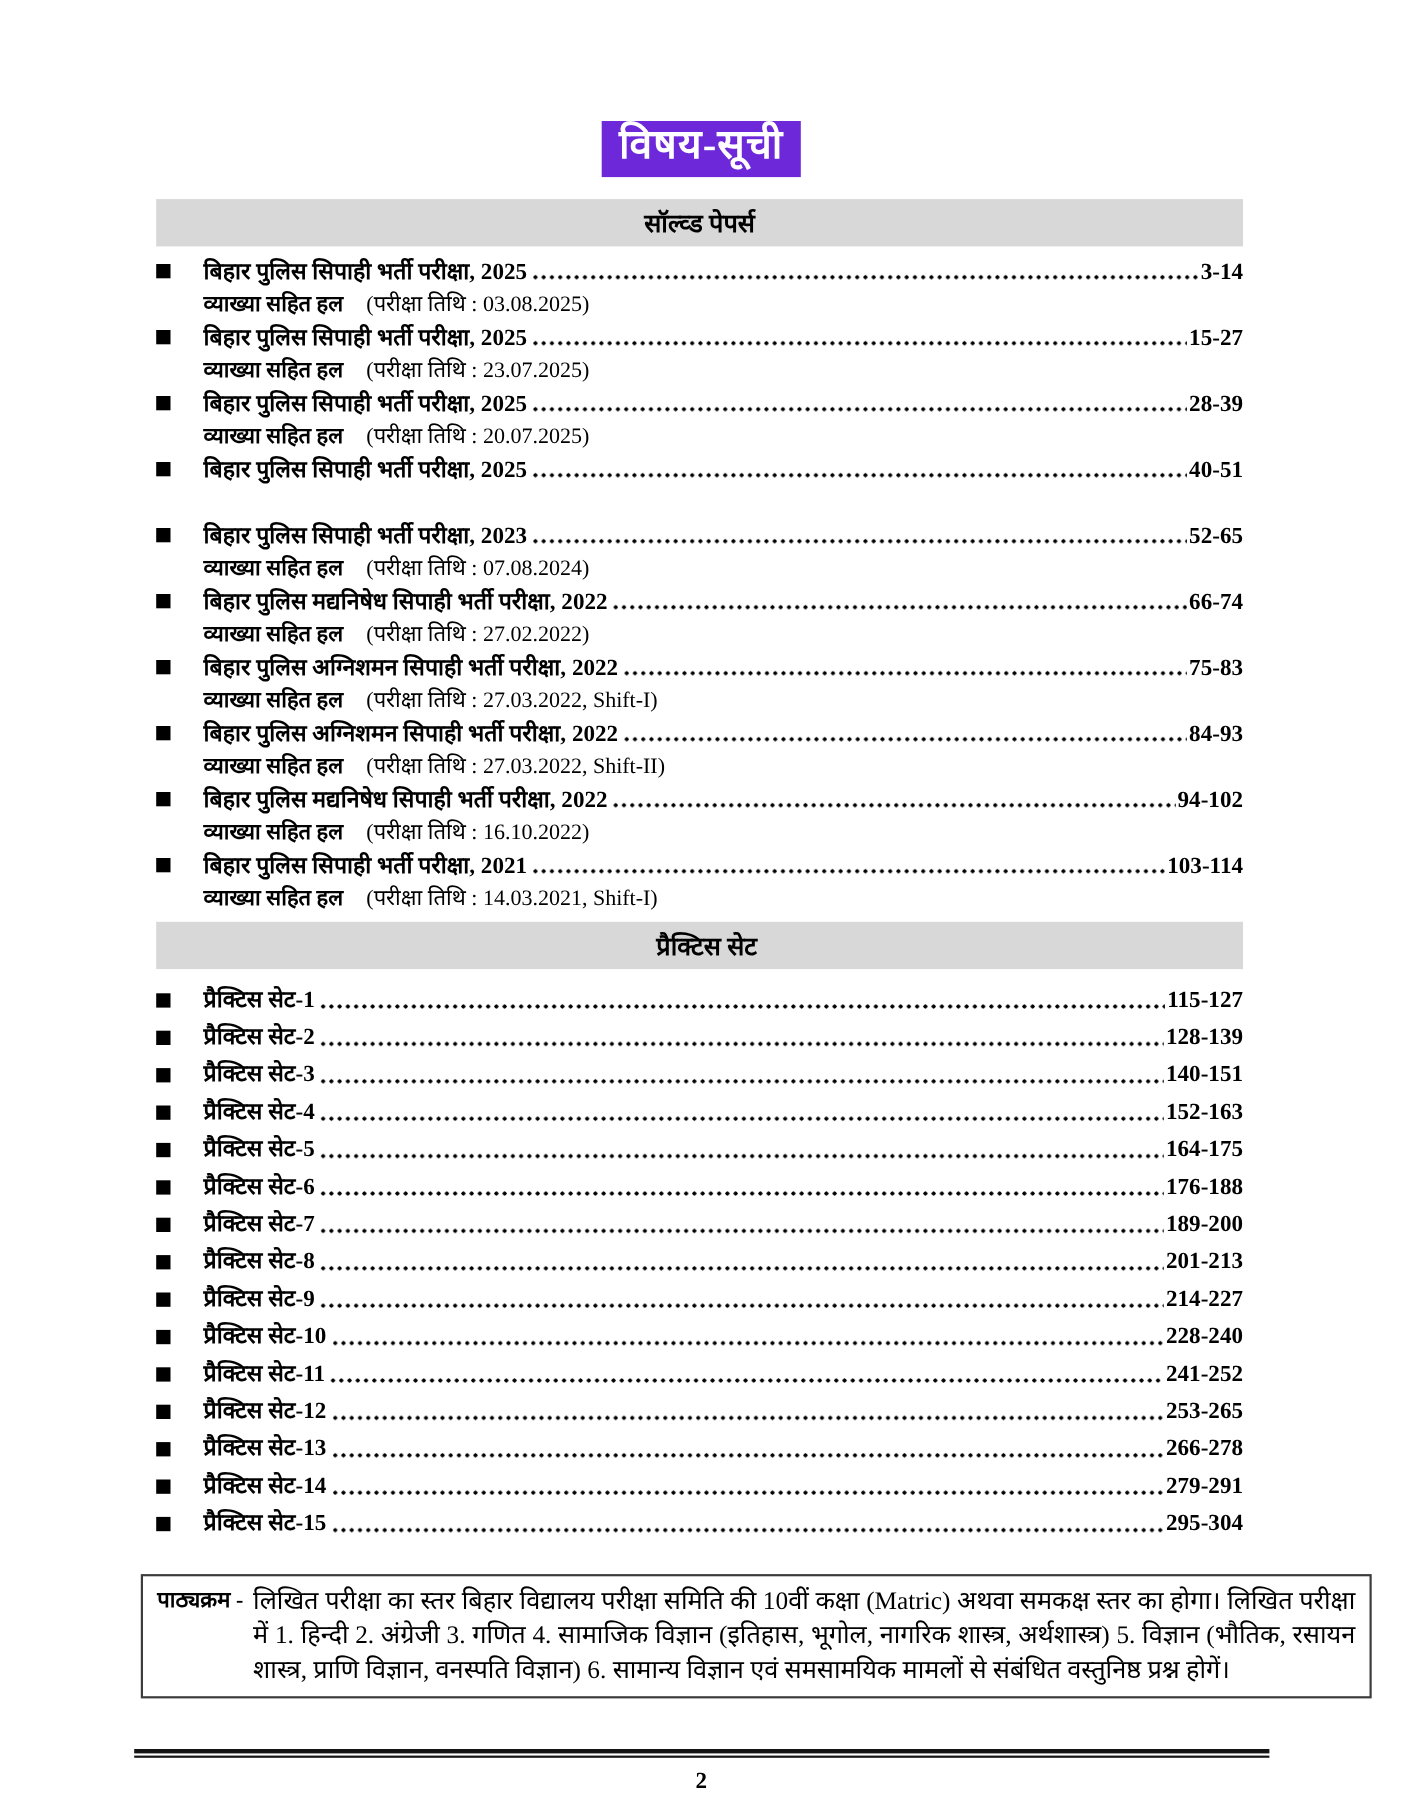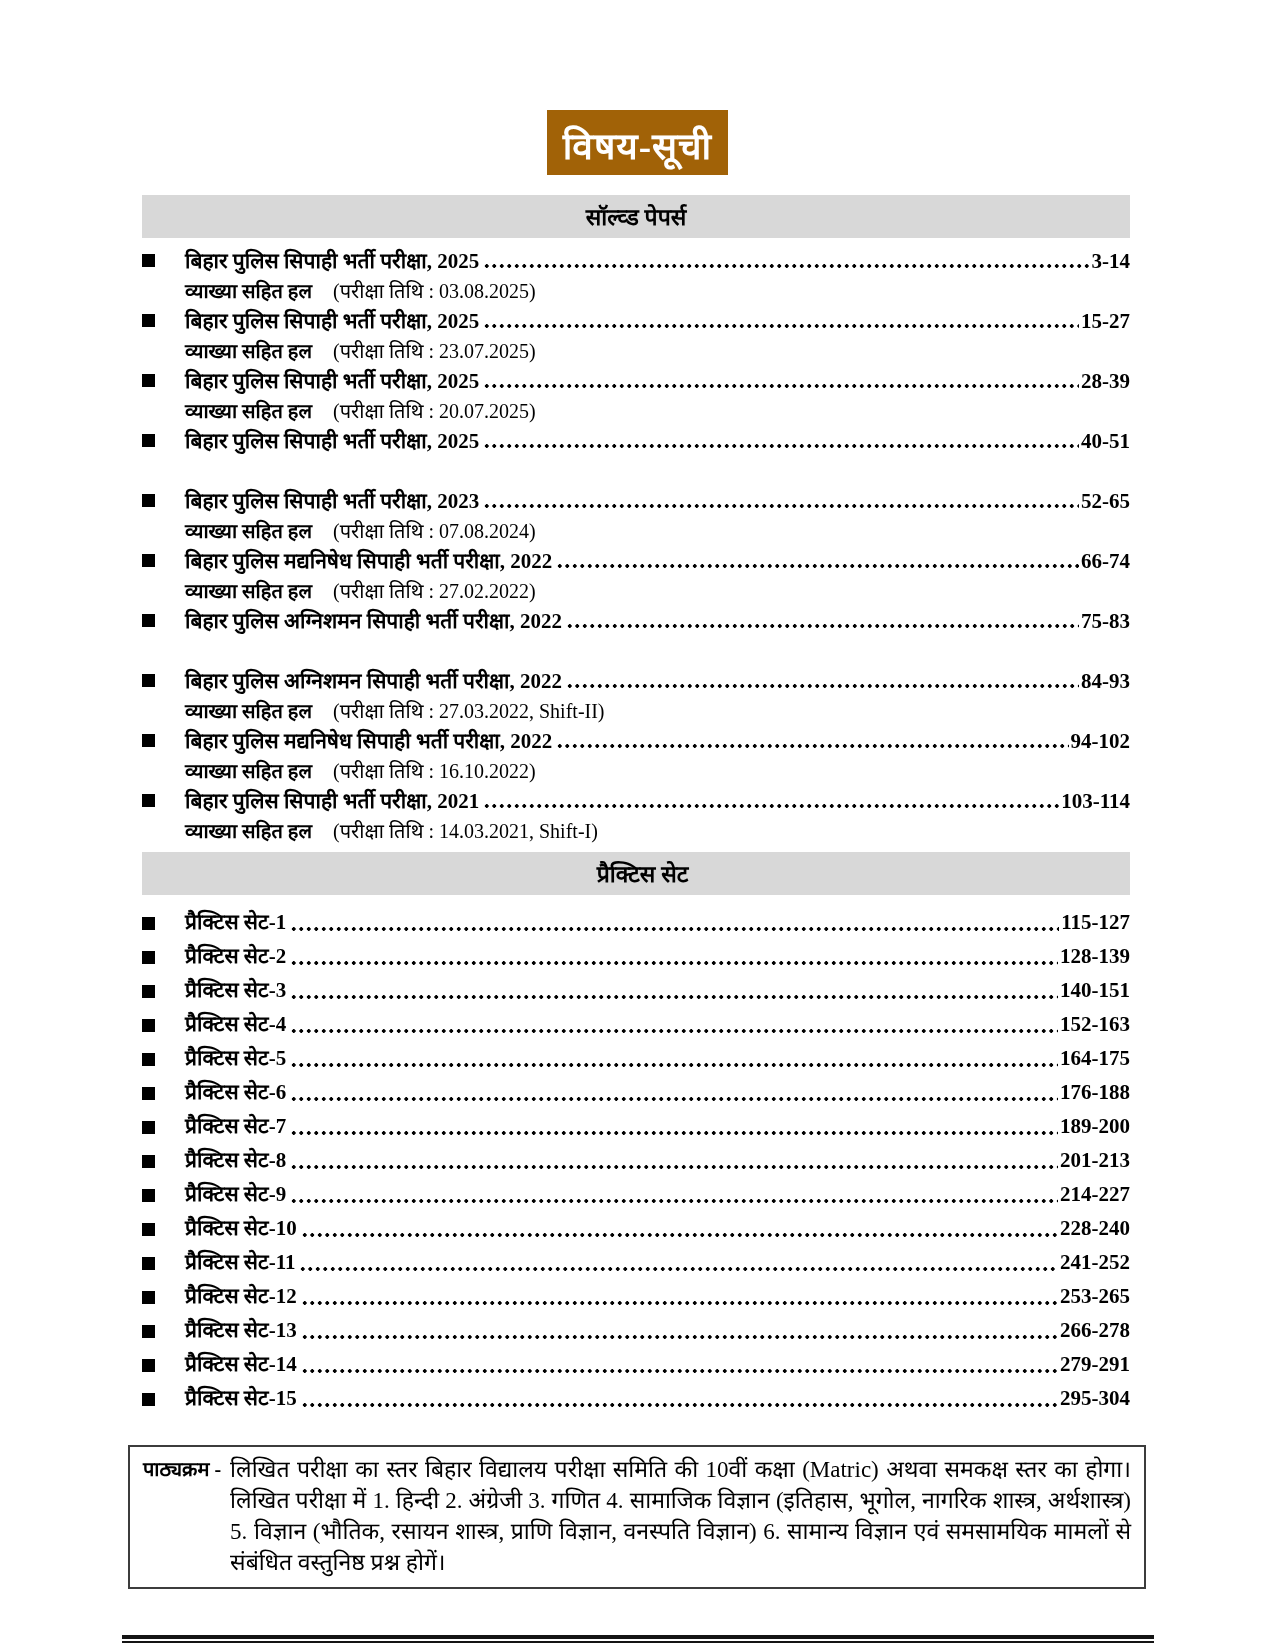--- a/index.html
+++ b/index.html
@@ -14,26 +14,26 @@
     height: 1650px;
     background: #fff;
     overflow: hidden;
   }
   .title-wrap {
     padding-top: 110px;
     text-align: center;
   }
   .title-box {
     display: inline-block;
-    background: #a16207;
+    background: #6d28d9;
     color: #fff;
     font-size: 37px;
     font-weight: bold;
     line-height: 1.15;
-    padding: 16px 16px 6px 16px;
+    padding: 2px 16px 6px 16px;
     letter-spacing: 1px;
   }
   .content {
     margin: 20px 0 0 142px;
     width: 988px;
   }
   .banner {
     background: #d8d8d8;
     text-align: center;
     font-weight: bold;
@@ -78,21 +78,21 @@
     font-size: 20px;
     line-height: 30px;
     white-space: nowrap;
   }
   .sub-bold { font-weight: bold; }
   .sub-note { font-weight: normal; margin-left: 16px; }
   .prow { height: 34px; align-items: baseline; justify-content: flex-end; }
   .prow .leader { margin-bottom: 9px; }
   .syllabus-box {
     margin: 28px 0 0 128px;
-    width: 1018px;
+    width: 1119px;
     border: 2px solid #3c3c3c;
     padding: 7px 13px 9px 13px;
     display: flex;
     gap: 9px;
   }
   .syl-label {
     flex: none;
     font-weight: bold;
     font-size: 20px;
     line-height: 31px;
@@ -203,20 +203,24 @@
     </div>
   </div>
 
   <div class="entry">
     <div class="row">
       <span class="bullet"></span>
       <span class="etitle">बिहार पुलिस अग्निशमन सिपाही भर्ती परीक्षा, 2022</span>
       <span class="leader"></span>
       <span class="pages">75-83</span>
     </div>
+    <div class="subrow">
+      <span class="sub-bold">व्याख्या सहित हल</span>
+      <span class="sub-note">(परीक्षा तिथि : 27.03.2022, Shift-I)</span>
+    </div>
   </div>
 
   <div class="entry">
     <div class="row">
       <span class="bullet"></span>
       <span class="etitle">बिहार पुलिस अग्निशमन सिपाही भर्ती परीक्षा, 2022</span>
       <span class="leader"></span>
       <span class="pages">84-93</span>
     </div>
     <div class="subrow">

